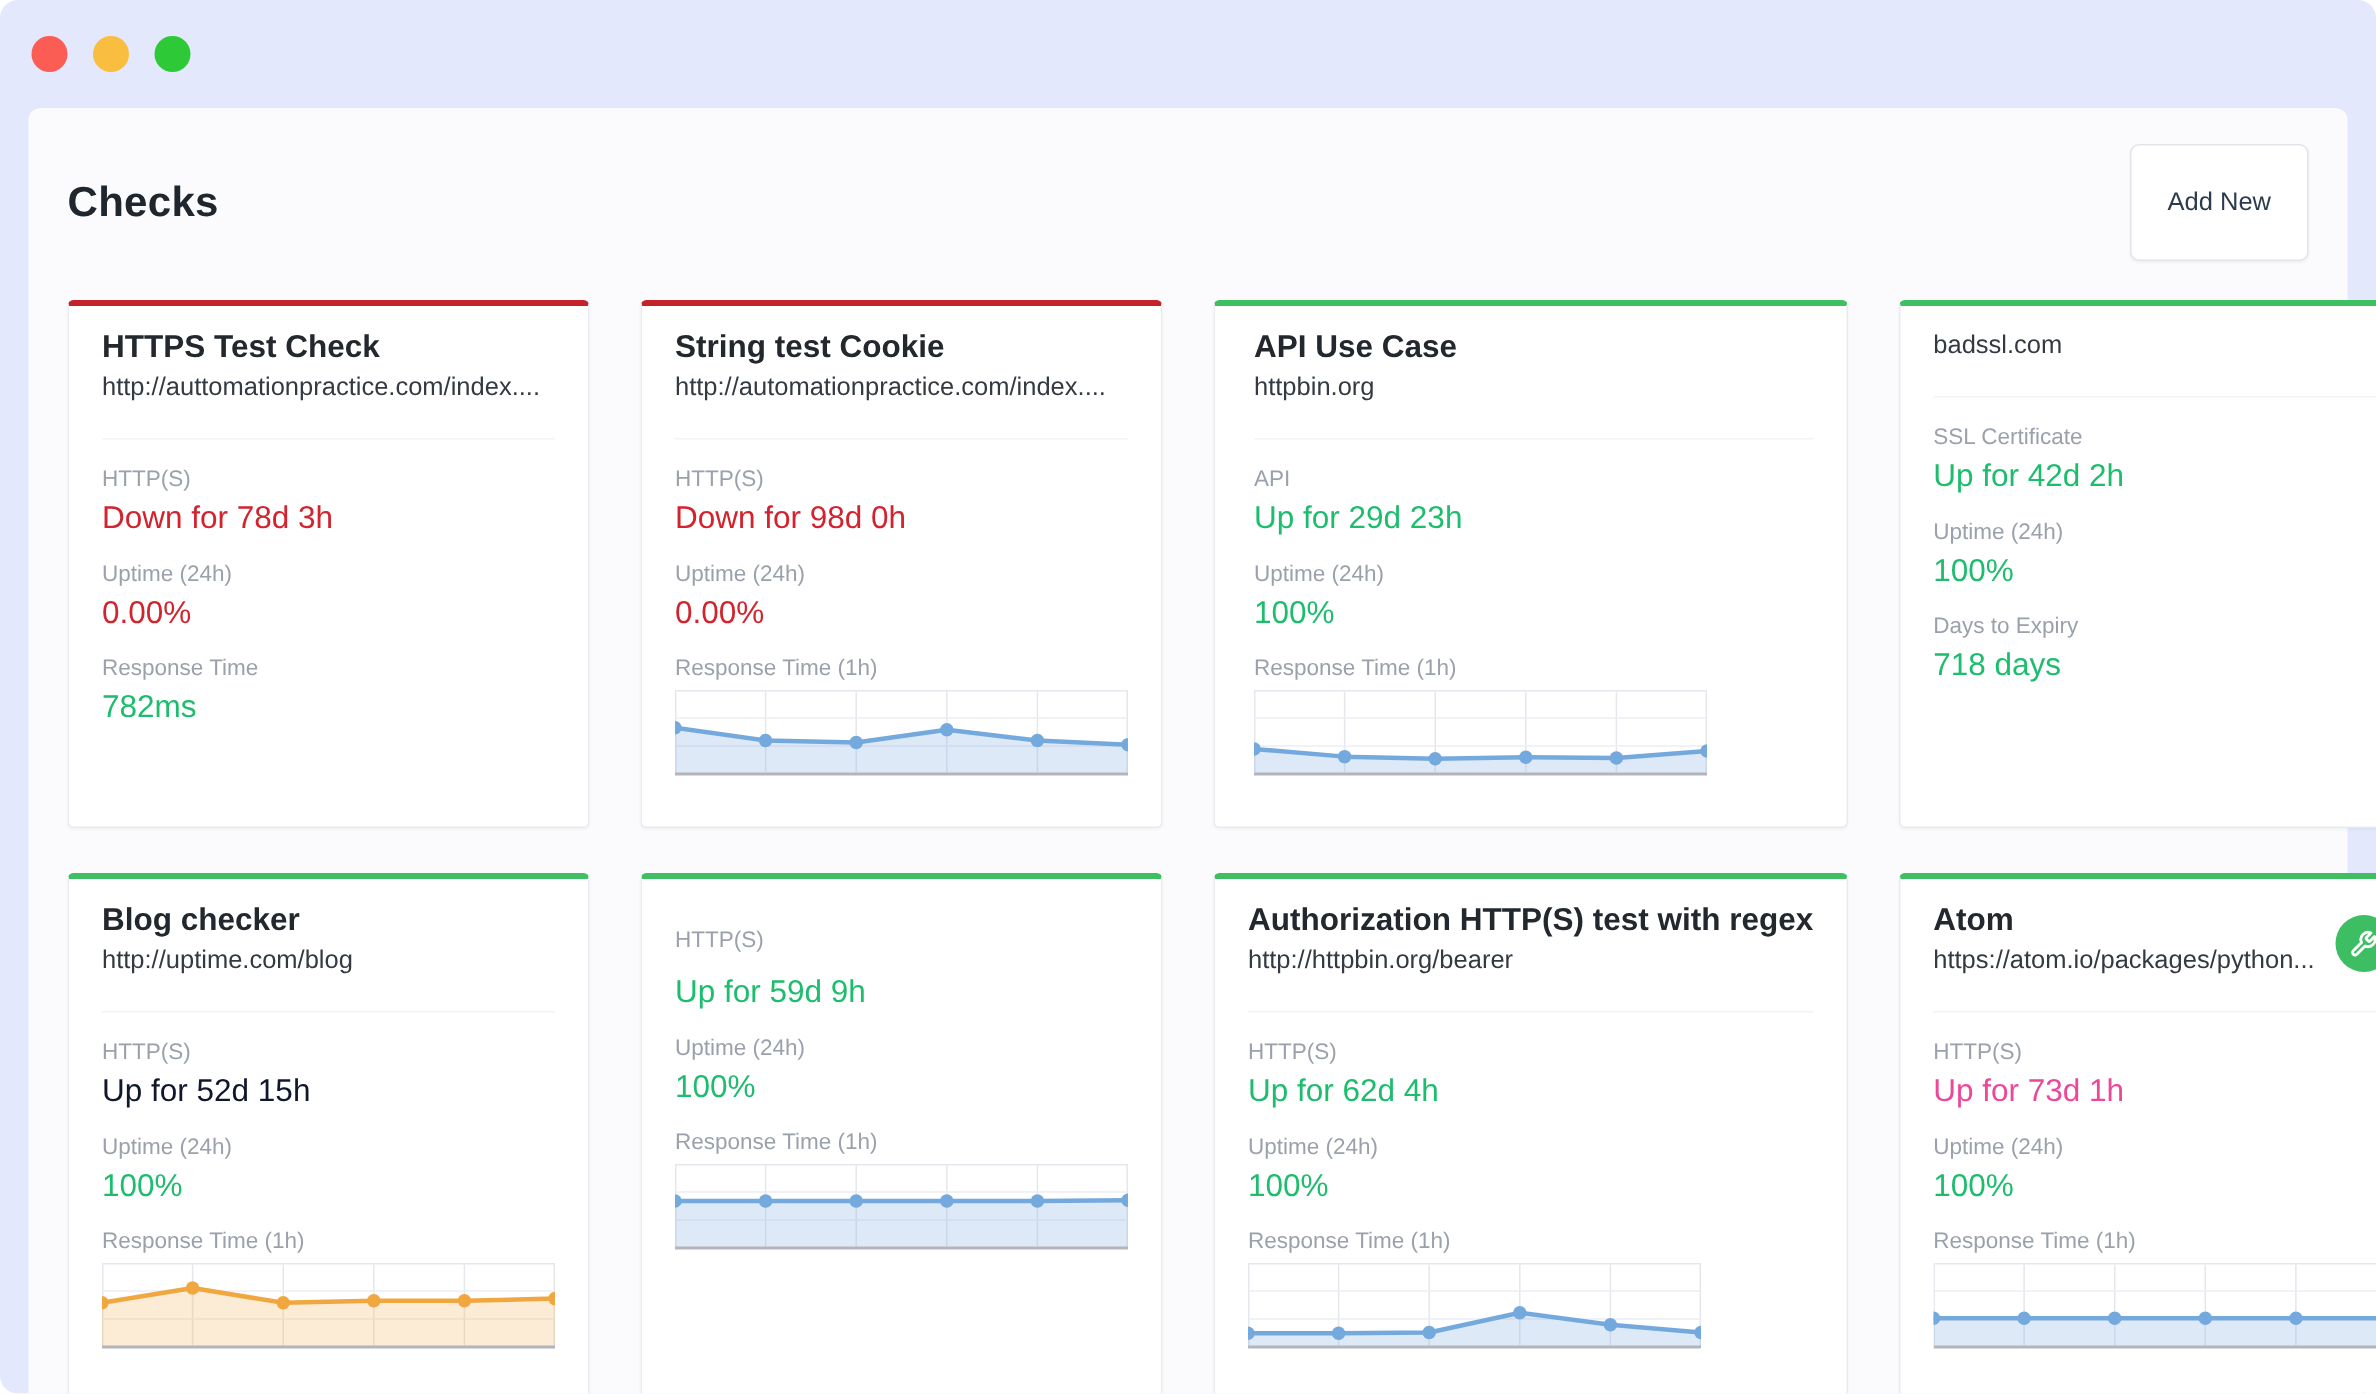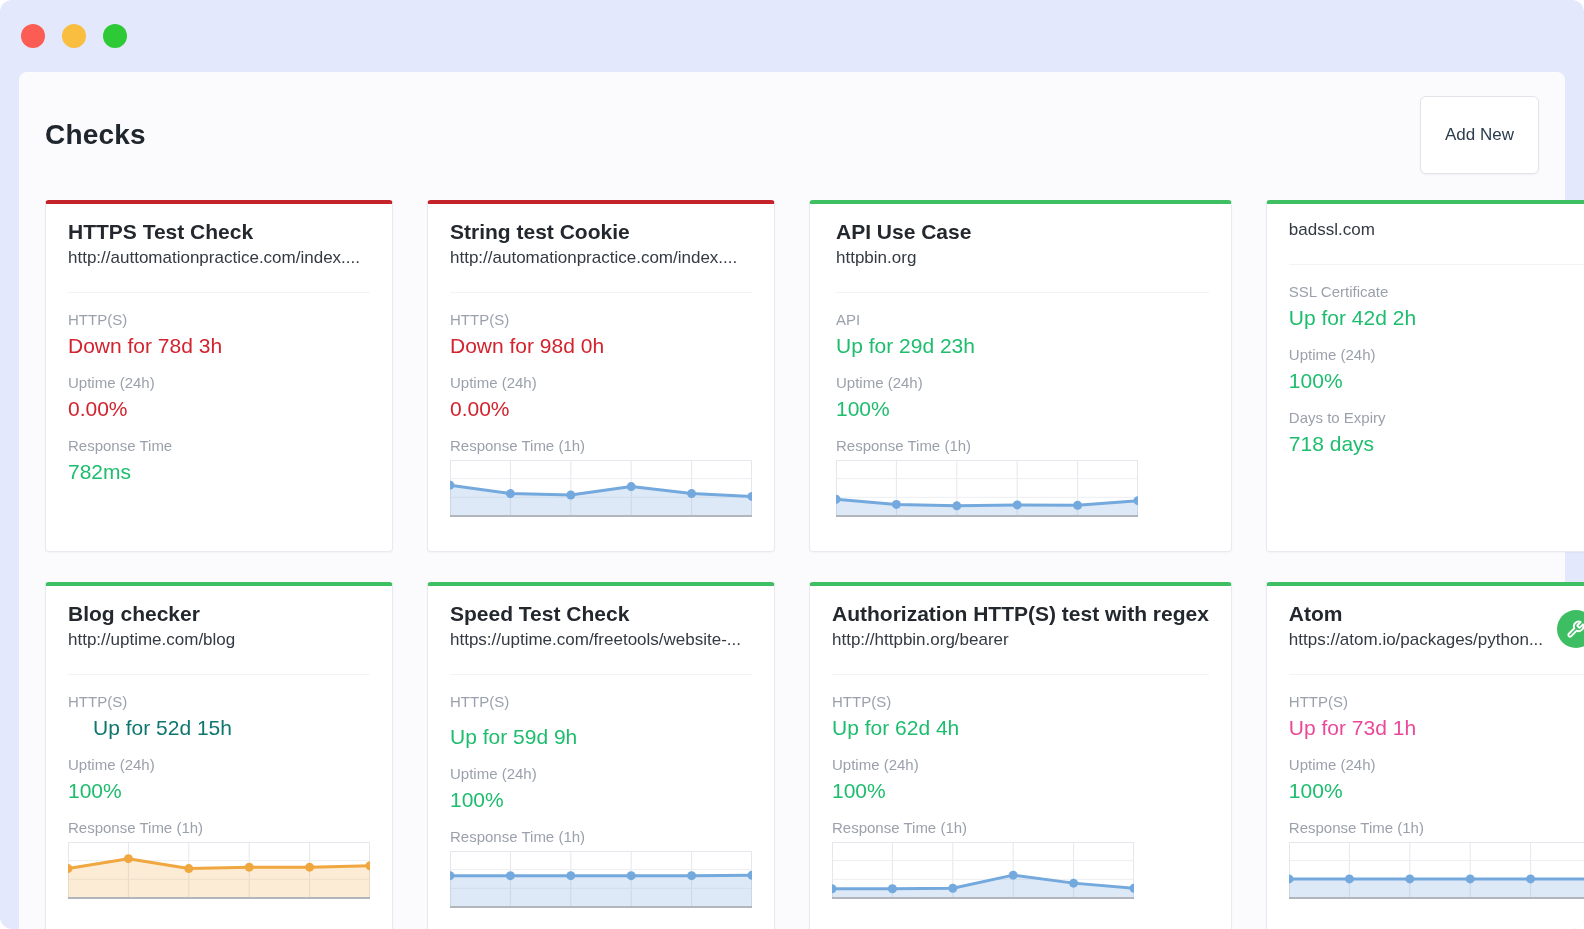--- a/index.html
+++ b/index.html
@@ -189,21 +189,21 @@
           <div class="sec-value" style="color: rgb(30, 189, 110);">100%</div>
           <div class="sec-label">Days to Expiry</div>
           <div class="sec-value" style="color: rgb(30, 189, 110);">718 days</div>
         </article>
         <article class="card" style="border-top-color: rgb(62, 191, 98);">
           <div class="card-head">
             <div class="card-title">Blog checker</div>
             <div class="card-url">http://uptime.com/blog</div>
           </div>
           <div class="sec-label">HTTP(S)</div>
-          <div class="sec-value" style="color: #0f766e; margin-left: 25px;">Up for 52d 15h</div>
+          <div class="sec-value" style="color: #0f172a;">Up for 52d 15h</div>
           <div class="sec-label">Uptime (24h)</div>
           <div class="sec-value" style="color: rgb(30, 189, 110);">100%</div>
           <div class="sec-label">Response Time (1h)</div>
           <svg width="302" height="58" viewBox="0 0 302 58" class="sparkline">
             <rect x="0.5" y="0.5" width="301" height="55" fill="#ffffff" stroke="#e5e7ec"></rect>
             <line x1="60.4" y1="1" x2="60.4" y2="55" stroke="#e5e7ec"></line>
             <line x1="120.8" y1="1" x2="120.8" y2="55" stroke="#e5e7ec"></line>
             <line x1="181.2" y1="1" x2="181.2" y2="55" stroke="#e5e7ec"></line>
             <line x1="241.6" y1="1" x2="241.6" y2="55" stroke="#e5e7ec"></line>
             <line x1="1" y1="18.666666666666668" x2="301" y2="18.666666666666668" stroke="#eceef2"></line>
@@ -213,24 +213,20 @@
             <circle cx="0" cy="26.56" r="4.5" fill="#f0a73f"></circle>
             <circle cx="60.400000000000006" cy="16.69" r="4.5" fill="#f0a73f"></circle>
             <circle cx="120.80000000000001" cy="26.56" r="4.5" fill="#f0a73f"></circle>
             <circle cx="181.2" cy="25.15" r="4.5" fill="#f0a73f"></circle>
             <circle cx="241.60000000000002" cy="25.15" r="4.5" fill="#f0a73f"></circle>
             <circle cx="302" cy="23.740000000000002" r="4.5" fill="#f0a73f"></circle>
             <line x1="0" y1="56" x2="302" y2="56" stroke="#b2b6bc" stroke-width="2"></line>
           </svg>
         </article>
         <article class="card" style="border-top-color: rgb(62, 191, 98);">
-          <div class="card-head">
-            <div class="card-title">Speed Test Check</div>
-            <div class="card-url">https://uptime.com/freetools/website-...</div>
-          </div>
           <div class="sec-label">HTTP(S)</div>
           <div class="sec-value" style="color: rgb(30, 189, 110); margin-top: 15px;">Up for 59d 9h</div>
           <div class="sec-label">Uptime (24h)</div>
           <div class="sec-value" style="color: rgb(30, 189, 110);">100%</div>
           <div class="sec-label">Response Time (1h)</div>
           <svg width="302" height="58" viewBox="0 0 302 58" class="sparkline">
             <rect x="0.5" y="0.5" width="301" height="55" fill="#ffffff" stroke="#e5e7ec"></rect>
             <line x1="60.4" y1="1" x2="60.4" y2="55" stroke="#e5e7ec"></line>
             <line x1="120.8" y1="1" x2="120.8" y2="55" stroke="#e5e7ec"></line>
             <line x1="181.2" y1="1" x2="181.2" y2="55" stroke="#e5e7ec"></line>

